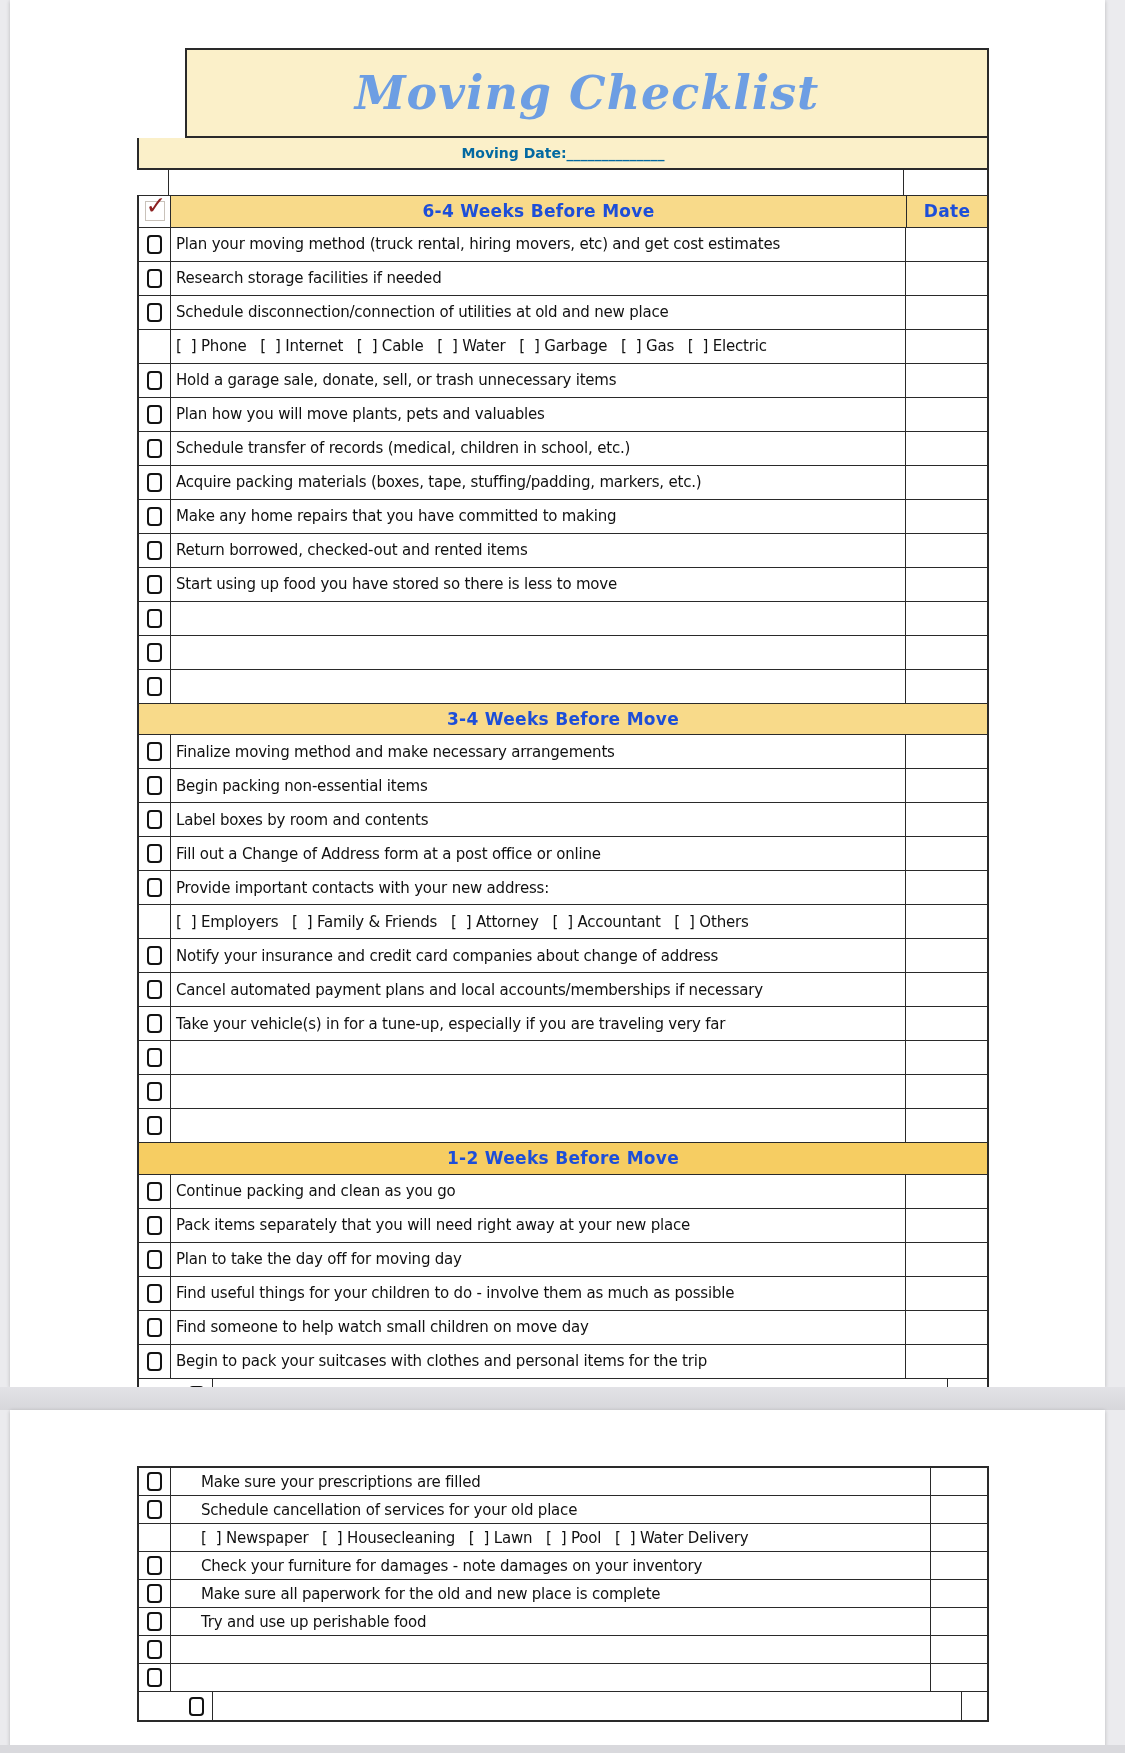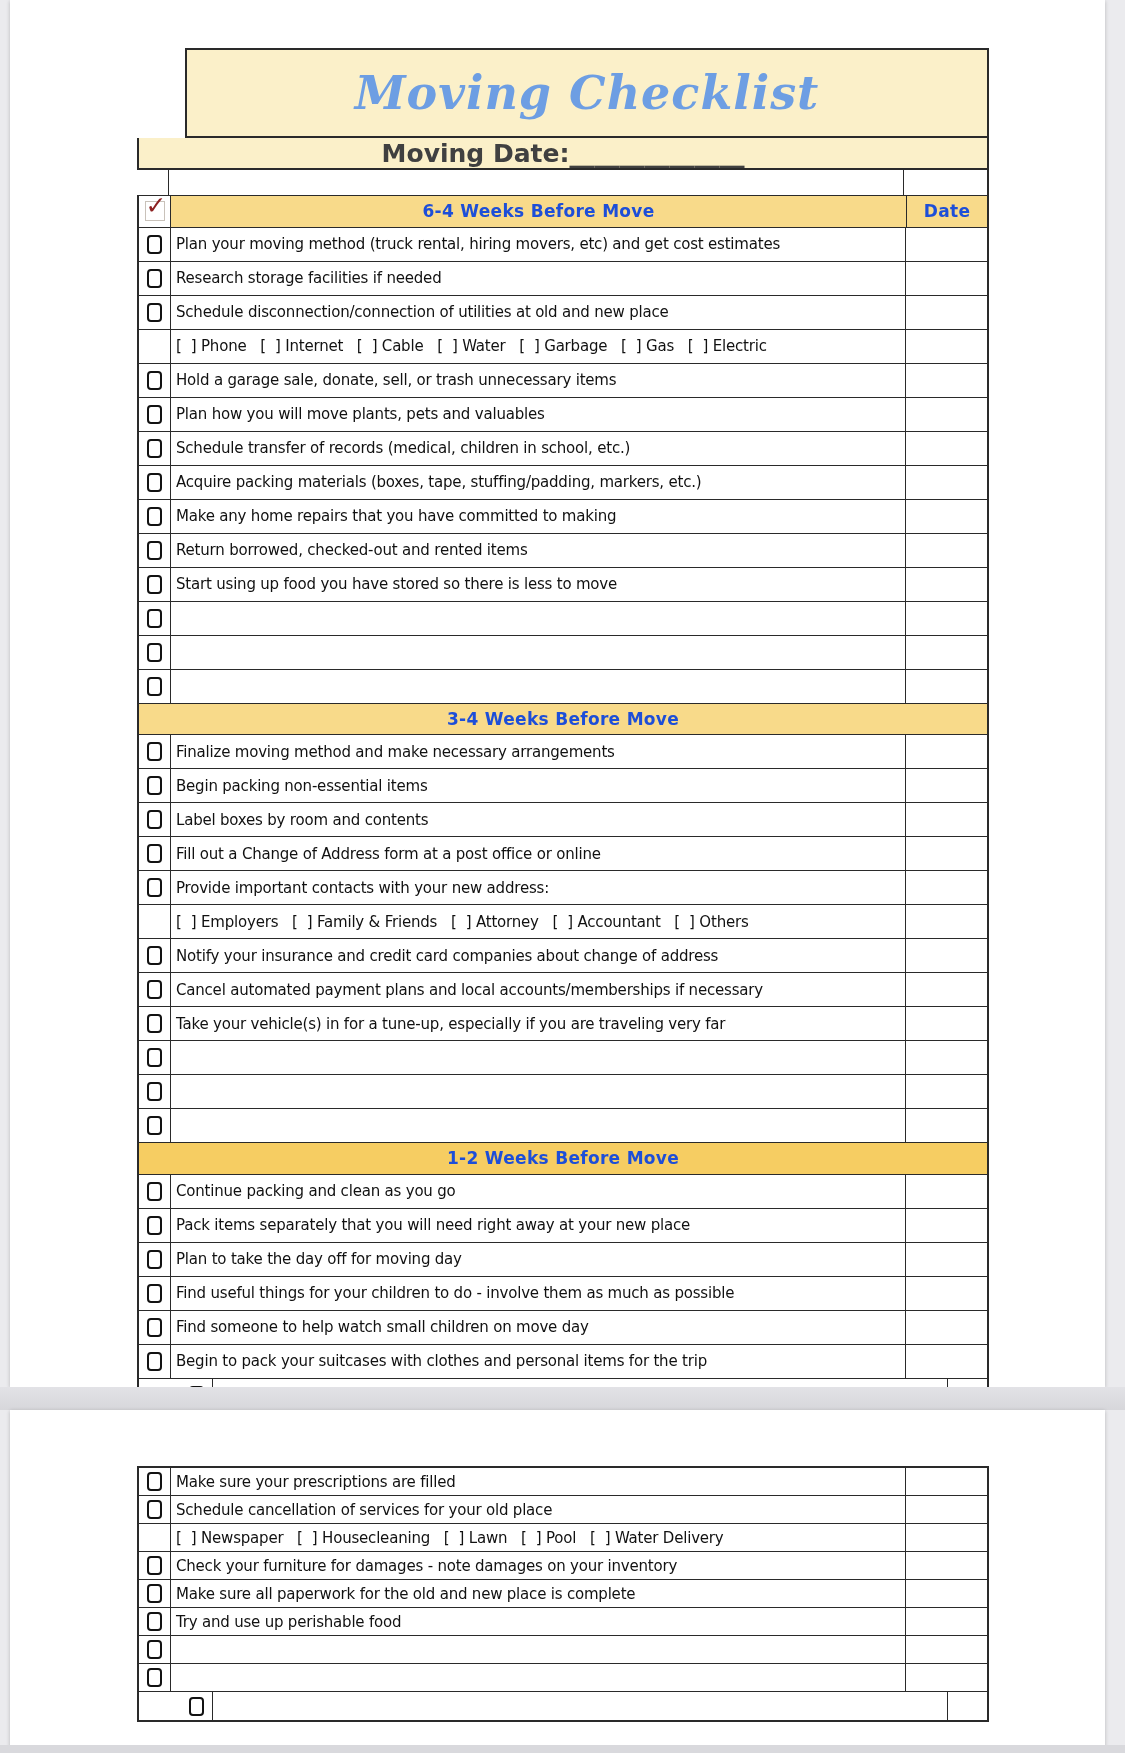--- a/index.html
+++ b/index.html
@@ -17,21 +17,21 @@
                   background:#d9d9dd; z-index:5; }
 
   
   .mc-table { position:absolute; left:127px; top:48px; width:852px; }
   .banner { height:90px; background:#fbf0c9; border:2px solid #2a2a2a;
             display:flex; align-items:center; justify-content:center;margin-left:48px; }
   .banner-title { font-family:"DejaVu Serif", serif; font-style:italic; font-weight:bold;
                   font-size:46px; color:#6d9ee3; letter-spacing:1px; }
   .date-row { height:32px; background:#fbf0c9; border:2px solid #2a2a2a; border-top:0;
               display:flex; align-items:center; justify-content:center;
-              font-weight:bold; font-size:25px; color:#404040; }
+              font-weight:bold; font-size:14px; color:#0369a1; }
   .spacer-row { height:25px; display:flex; border-right:2px solid #2a2a2a; background:#fff; }
   .spacer-cb   { width:32px; border-right:1.5px solid #2a2a2a; }
   .spacer-task { width:735px; border-right:1.5px solid #2a2a2a; }
   .spacer-date { flex:1; }
 
   #sections { border:2px solid #2a2a2a; border-top:1.5px solid #2a2a2a; background:#fff; }
 
   .section-header-row { height:31.5px; display:flex; background:#f8da8a;
                         border-bottom:1.5px solid #2a2a2a; }
   .section-header-row.accent { background:#f6cd62; }
@@ -55,21 +55,21 @@
   .task-cell { width:735px; border-right:1.5px solid #2a2a2a; display:flex;
                align-items:center; padding-left:5px; font-size:15px; color:#111;
                white-space:pre; overflow:hidden; letter-spacing:-0.2px; }
   .date-cell { flex:1; }
   .cb { width:15px; height:19px; border:2.5px solid #121212; border-radius:4px;
         background:#fff; }
 
   
   .p2-table { position:absolute; left:127px; top:56px; width:852px;
               border:2px solid #2a2a2a; background:#fff; }
-  .p2-table .row { height:28px; }
+  .p2-table .row { height:28px;gap:25px; }
 </style>
 </head>
 <body>
 
 <div id="canvas">
 
   <div class="page" id="page1">
     <div class="mc-table">
 
       <div class="banner">

